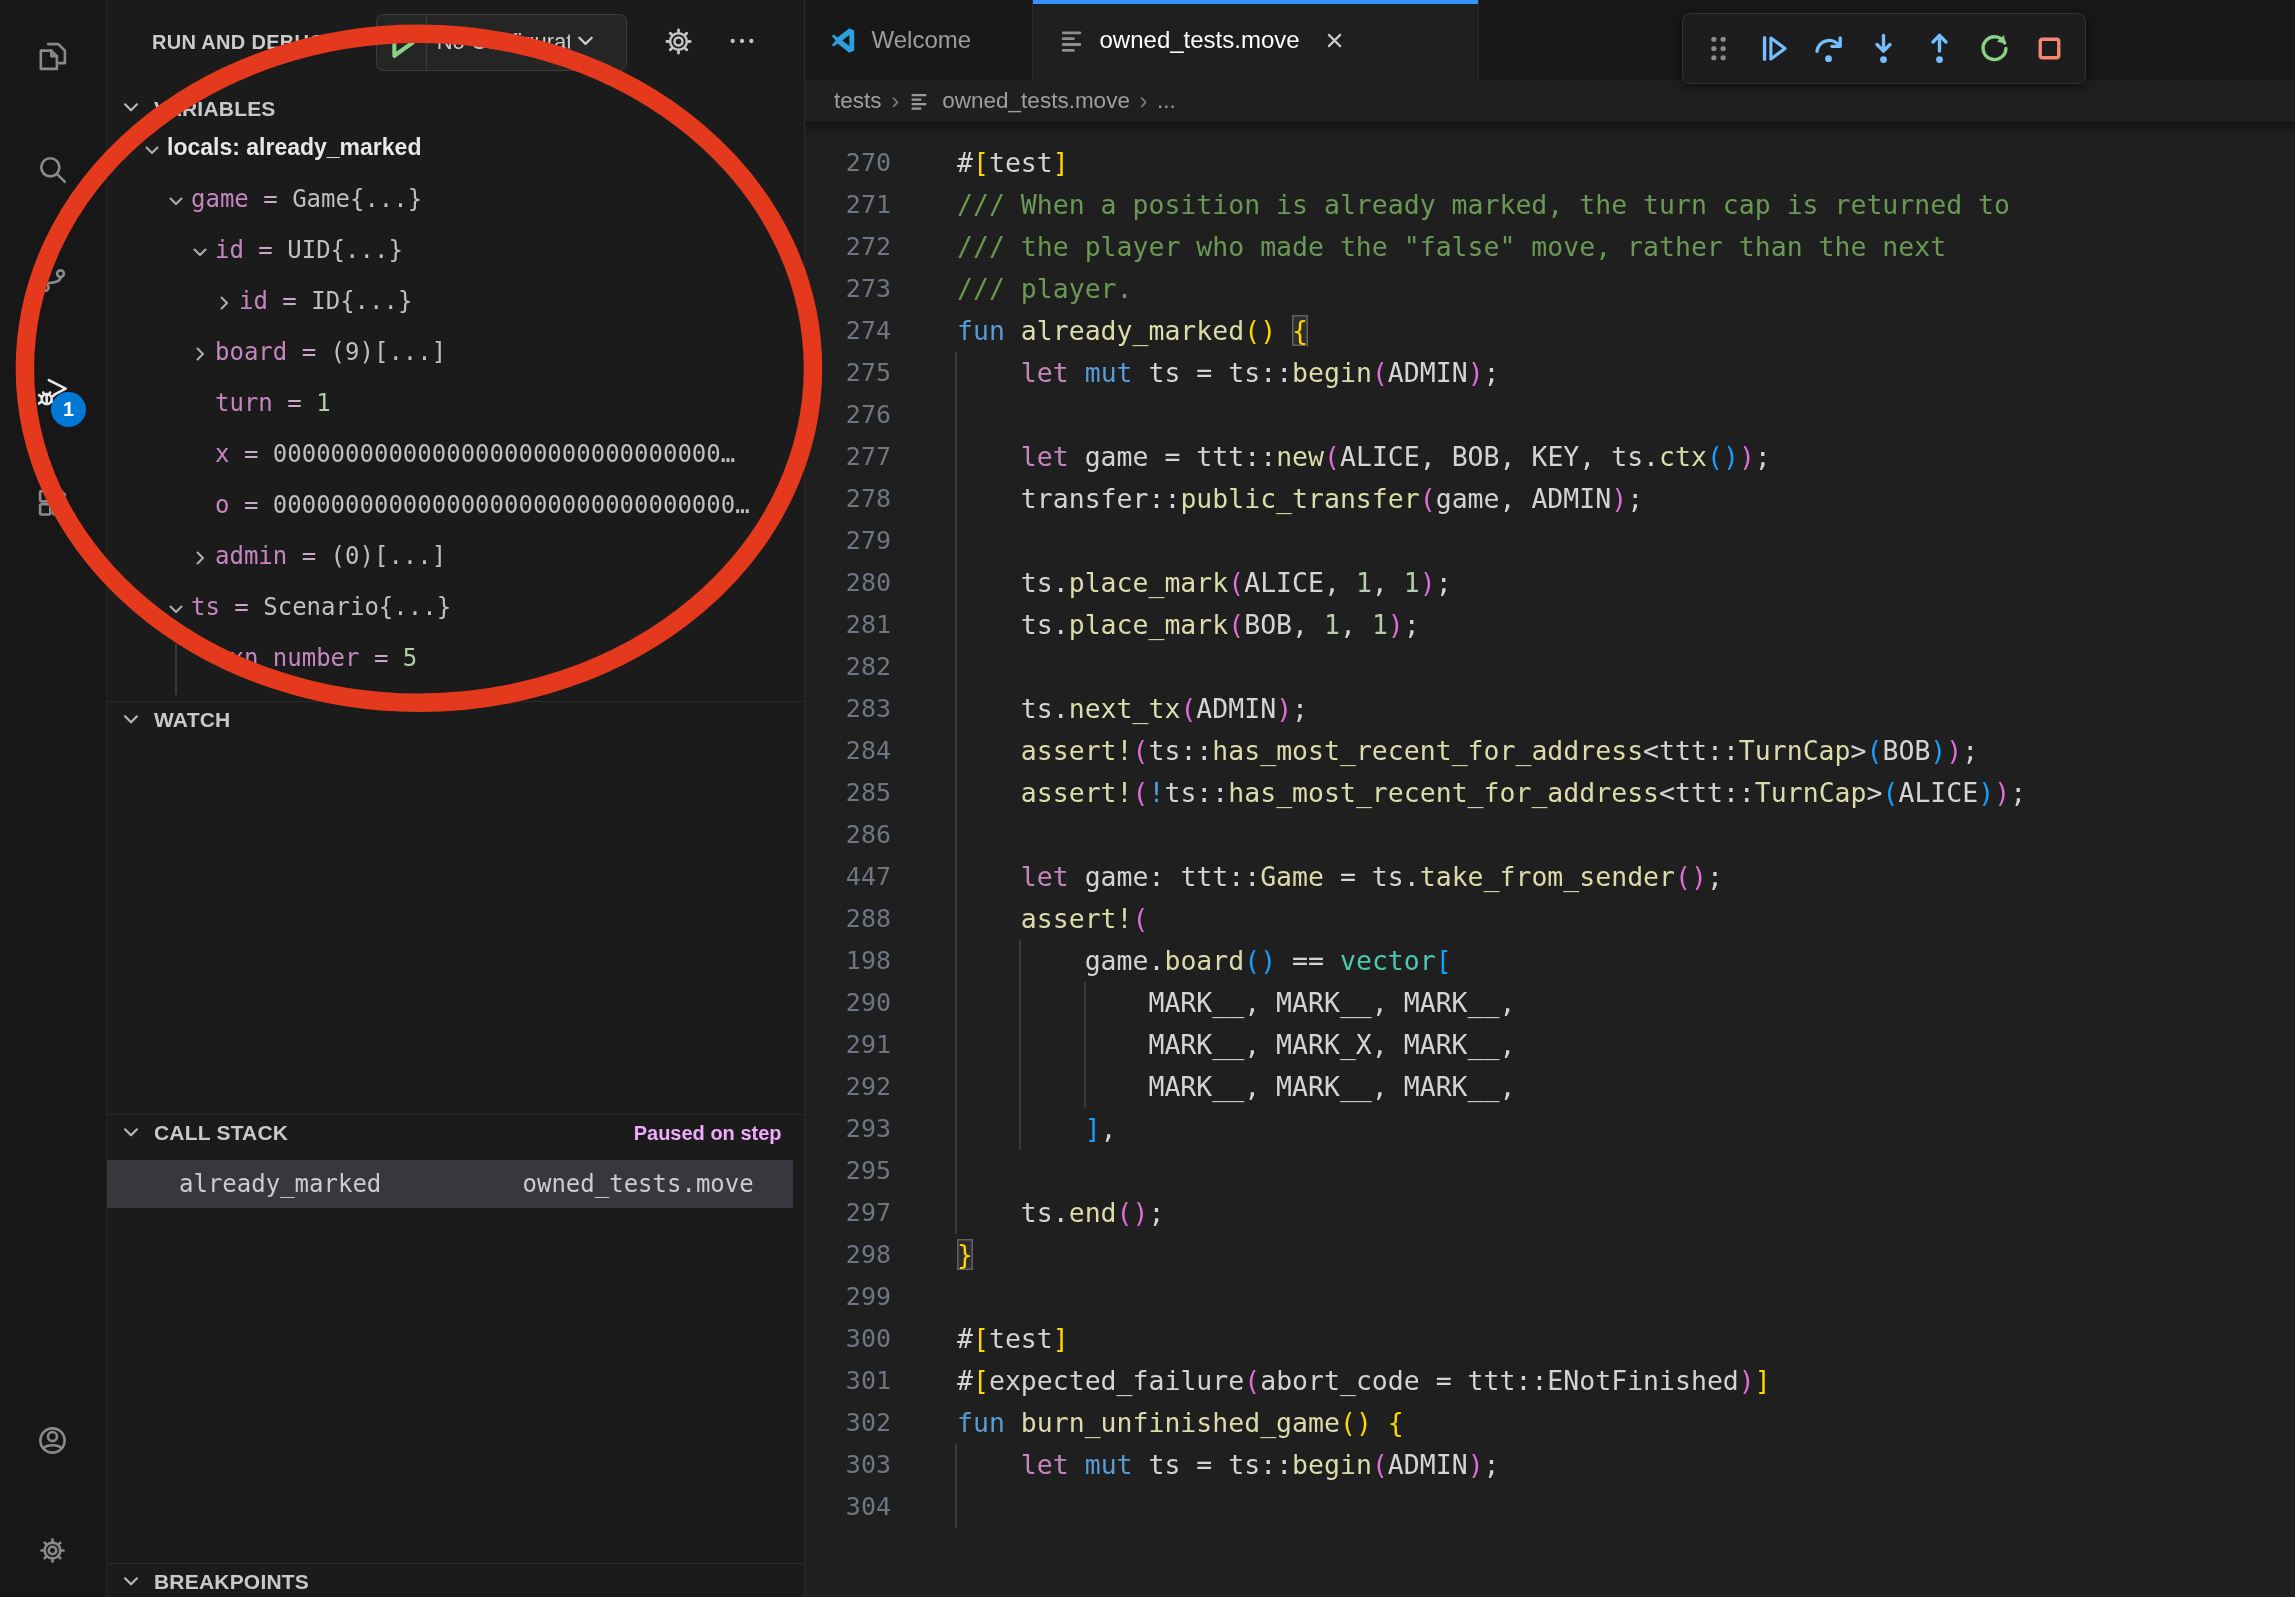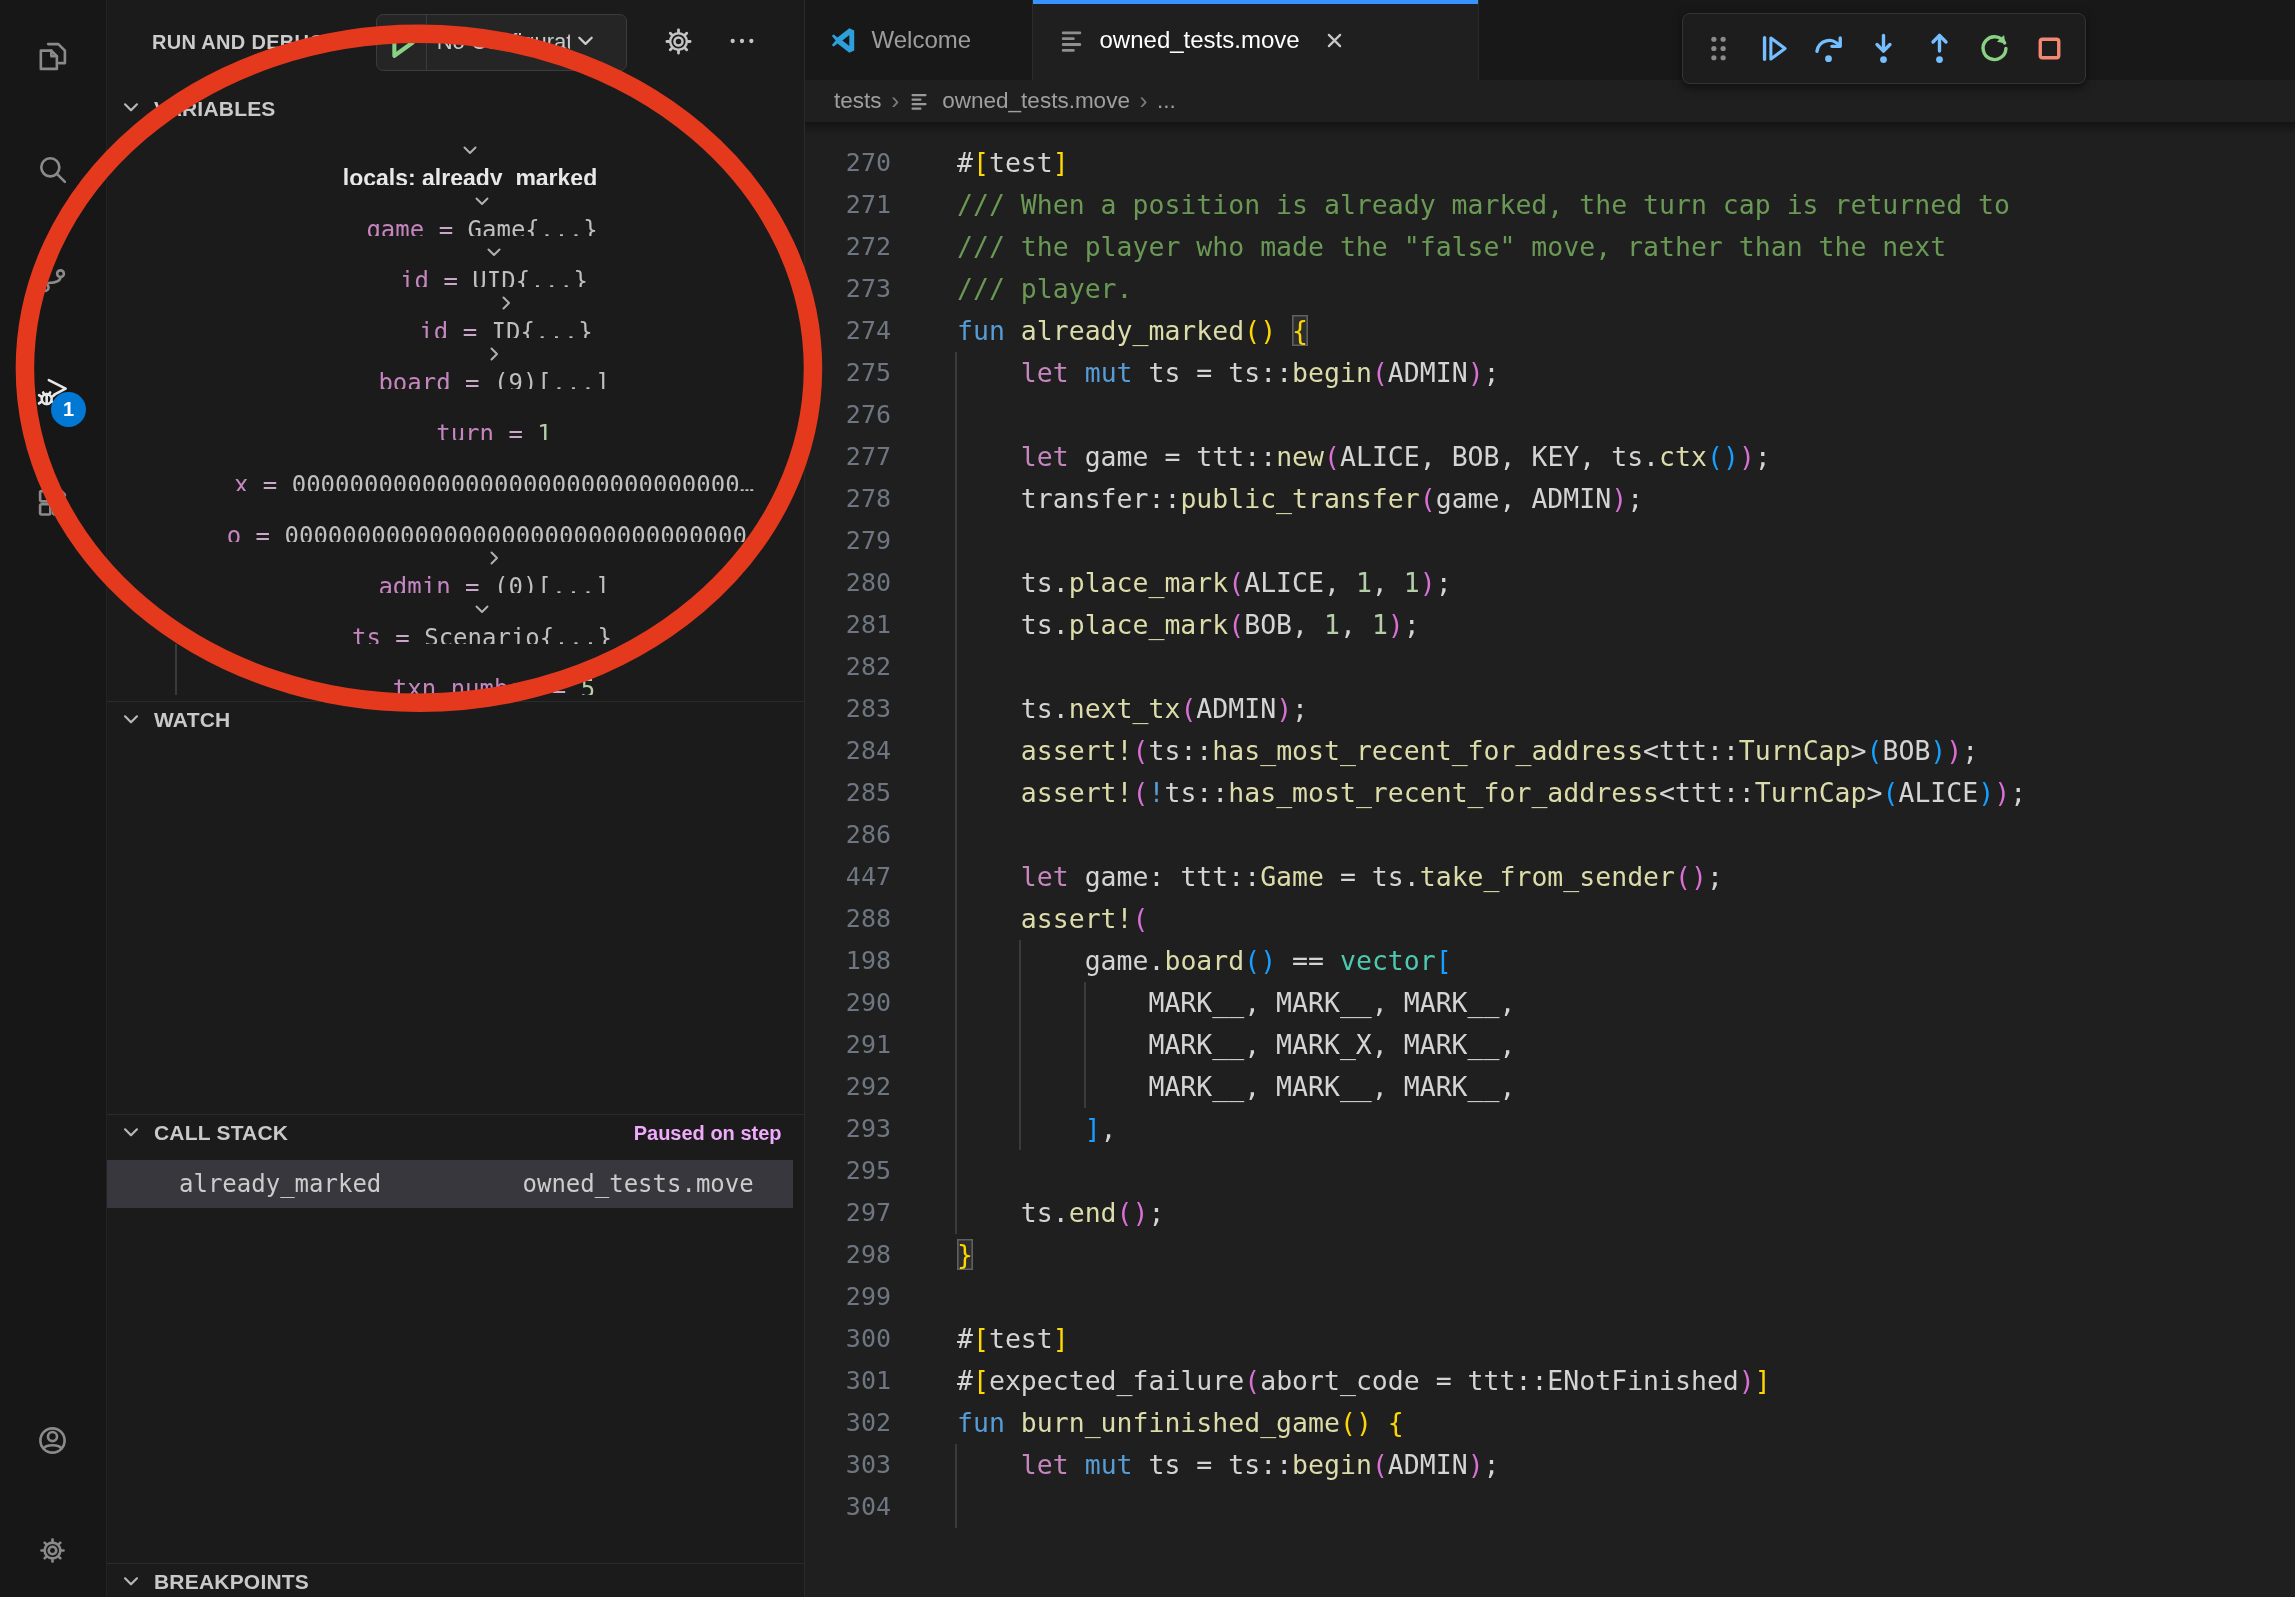--- a/index.html
+++ b/index.html
@@ -26,21 +26,21 @@
   .cfg-chev{margin-left:1.6px;}
   .side-gear{position:absolute;left:553px;top:22.5px;width:37px;height:37px;}
   .side-dots{position:absolute;left:616px;top:22.5px;width:37px;height:37px;display:flex;align-items:center;justify-content:center;}
 
   .sec-header{position:absolute;left:0;right:0;height:37px;display:flex;align-items:center;border-top:0.8px solid #2b2b2b;}
   .sec-header .chev{margin-left:11.3px;}
   .sec-label{margin-left:9.7px;font-size:21px;font-weight:bold;letter-spacing:0.2px;color:#c9c9c9;}
   .sec-status{position:absolute;right:22.5px;font-size:20px;font-weight:bold;color:#f0abfc;}
 
   .vars{position:absolute;top:134px;left:0;right:0;}
-  .var-row{position:relative;height:51px;display:flex;align-items:center;overflow:hidden;white-space:nowrap;flex-direction:column;}
+  .var-row{position:relative;height:51px;display:flex;align-items:flex-start;overflow:hidden;white-space:nowrap;}
   .var-chevbox{width:31px;height:31px;flex:0 0 31px;display:flex;align-items:center;justify-content:center;}
   .var-scope{font-size:23px;font-weight:bold;color:#e8e8e8;font-family:"Liberation Sans",sans-serif;}
   .var-code{font-family:"DejaVu Sans Mono",monospace;font-size:24px;}
   .vn{color:#c586c0;} .veq{color:#c9a8c9;} .vo{color:#bfbfbf;} .vnum{color:#b5cea8;}
   .var-guide{position:absolute;left:68px;top:0;bottom:0;width:1.6px;background:#3a3a3a;}
 
   .cs-row{position:absolute;left:0;right:11.3px;top:1160px;height:48px;background:#37373d;
           display:flex;align-items:center;font-family:"DejaVu Sans Mono",monospace;font-size:24px;color:#cccccc;}
   .cs-fn{margin-left:72px;} .cs-file{margin-left:auto;margin-right:39px;}
 

